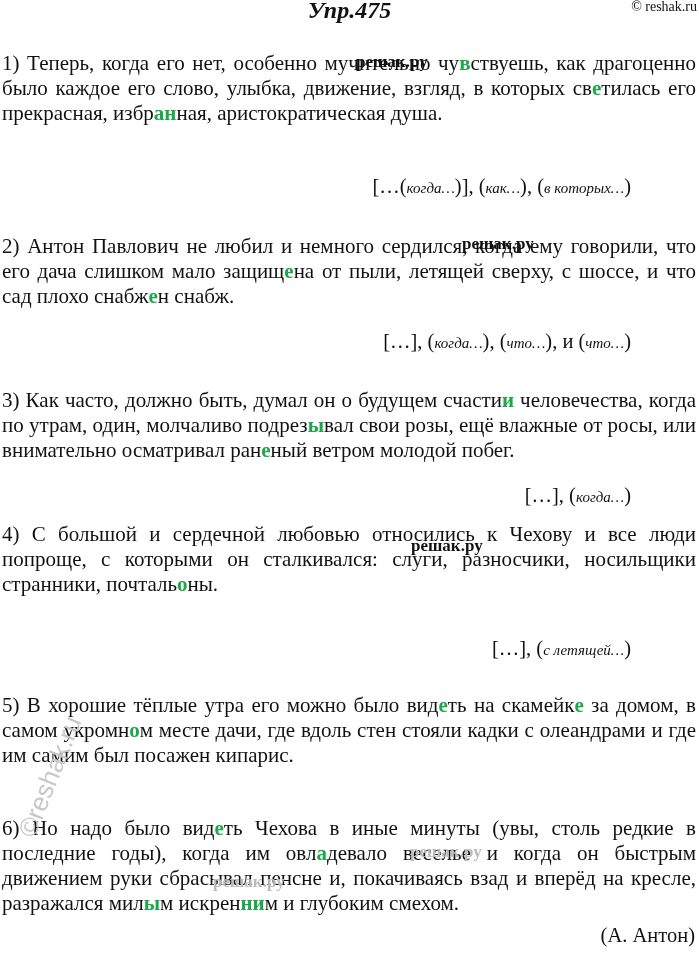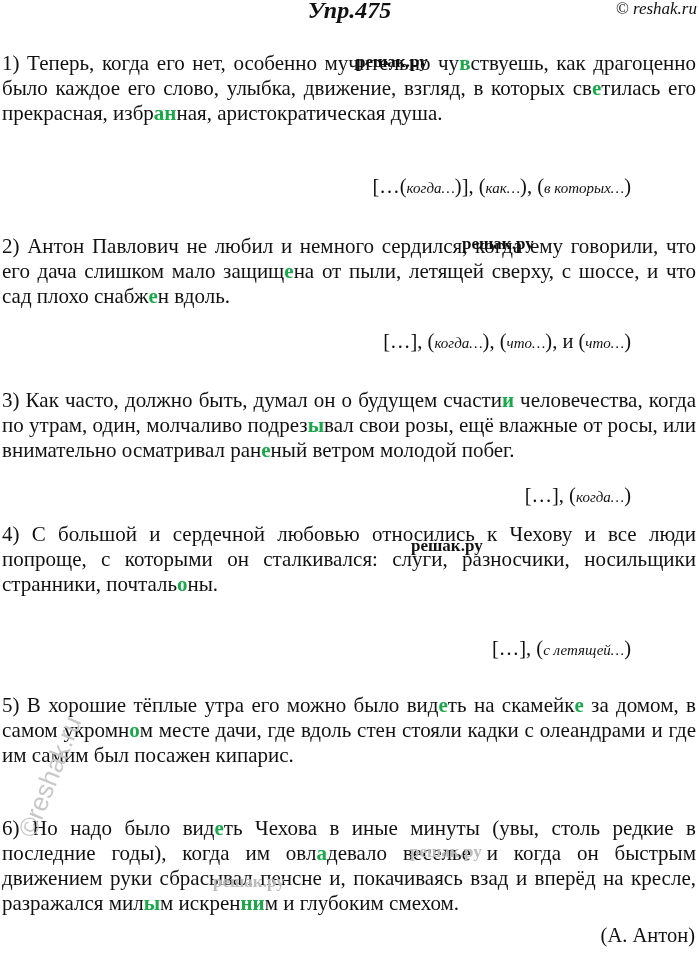--- a/index.html
+++ b/index.html
@@ -6,21 +6,21 @@
   body {
     width: 699px; height: 963px; position: relative; overflow: hidden;
     font-family: "Liberation Serif", "DejaVu Serif", serif;
     color: #111;
   }
   .header-title {
     position: absolute; top: -3px; left: 0; width: 699px; text-align: center;
     font-size: 24px; font-weight: bold; font-style: italic;
   }
   .header-copy {
-    position: absolute; top: -1px; right: 2px; font-size: 17px; font-style: italic;
+    position: absolute; top: -1px; right: 2px; font-size: 14px;
   }
   .para {
     position: absolute; left: 2px; width: 694px;
     font-size: 21px; line-height: 25px; text-align: justify;
     text-align-last: left;
   }
   .scheme {
     position: absolute; left: 0; width: 631px; text-align: right;
     font-size: 20.5px; line-height: 30px;
   }
@@ -42,21 +42,21 @@
 </style>
 </head>
 <body>
 
 <div class="header-title">Упр.475</div>
 <div class="header-copy">© reshak.ru</div>
 
 <div class="para" style="top:51px"><span>1) Теперь, когда его нет, особенно мучительно чу</span><span class="hl" style="color: rgb(26, 168, 74);">в</span><span>ствуешь, как драгоценно было каждое его слово, улыбка, движение, взгляд, в которых св</span><span class="hl" style="color: rgb(26, 168, 74);">е</span><span>тилась его прекрасная, избр</span><span class="hl" style="color: rgb(26, 168, 74);">ан</span><span>ная, аристократическая душа.</span></div>
 <div class="scheme" style="top:171px"><span>[…(</span><i>когда…</i><span>)], (</span><i>как…</i><span>), (</span><i>в которых…</i><span>)</span></div>
 
-<div class="para" style="top:234px"><span>2) Антон Павлович не любил и немного сердился, когда ему говорили, что его дача слишком мало защищ</span><span class="hl" style="color: rgb(26, 168, 74);">е</span><span>на от пыли, летящей сверху, с шоссе, и что сад плохо снабж</span><span class="hl" style="color: rgb(26, 168, 74);">е</span><span>н вдоль.</span></div>
+<div class="para" style="top:234px"><span>2) Антон Павлович не любил и немного сердился, когда ему говорили, что его дача слишком мало защищ</span><span class="hl" style="color: rgb(26, 168, 74);">е</span><span>на от пыли, летящей сверху, с шоссе, и что сад плохо снабж</span><span class="hl" style="color: rgb(26, 168, 74);">е</span><span>н снабж.</span></div>
 <div class="scheme" style="top:326px"><span>[…], (</span><i>когда…</i><span>), (</span><i>что…</i><span>), и (</span><i>что…</i><span>)</span></div>
 
 <div class="para" style="top:388px"><span>3) Как часто, должно быть, думал он о будущем счасти</span><span class="hl" style="color: rgb(26, 168, 74);">и</span><span> человечества, когда по утрам, один, молчаливо подрез</span><span class="hl" style="color: rgb(26, 168, 74);">ы</span><span>вал свои розы, ещё влажные от росы, или внимательно осматривал ран</span><span class="hl" style="color: rgb(26, 168, 74);">е</span><span>ный ветром молодой побег.</span></div>
 <div class="scheme" style="top:480px"><span>[…], (</span><i>когда…</i><span>)</span></div>
 
 <div class="para" style="top:522px"><span>4) С большой и сердечной любовью относились к Чехову и все люди попроще, с которыми он сталкивался: слуги, разносчики, носильщики странники, почталь</span><span class="hl" style="color: rgb(26, 168, 74);">о</span><span>ны.</span></div>
 <div class="scheme" style="top:633px"><span>[…], (</span><i>с летящей…</i><span>)</span></div>
 
 <div class="para" style="top:693px"><span>5) В хорошие тёплые утра его можно было вид</span><span class="hl" style="color: rgb(26, 168, 74);">е</span><span>ть на скамейк</span><span class="hl" style="color: rgb(26, 168, 74);">е</span><span> за домом, в самом укромн</span><span class="hl" style="color: rgb(26, 168, 74);">о</span><span>м месте дачи, где вдоль стен стояли кадки с олеандрами и где им самим был посажен кипарис.</span></div>
 

